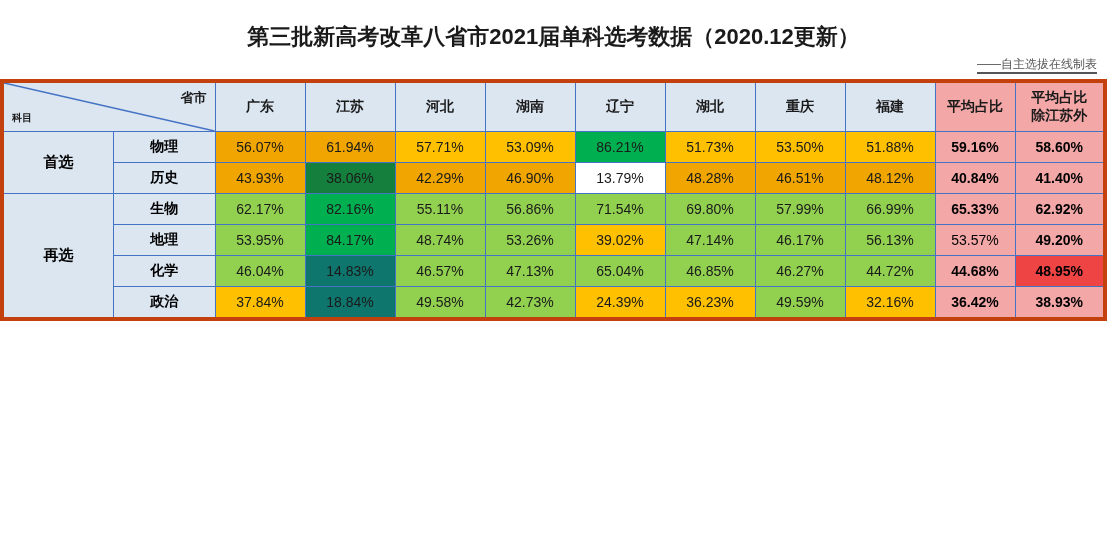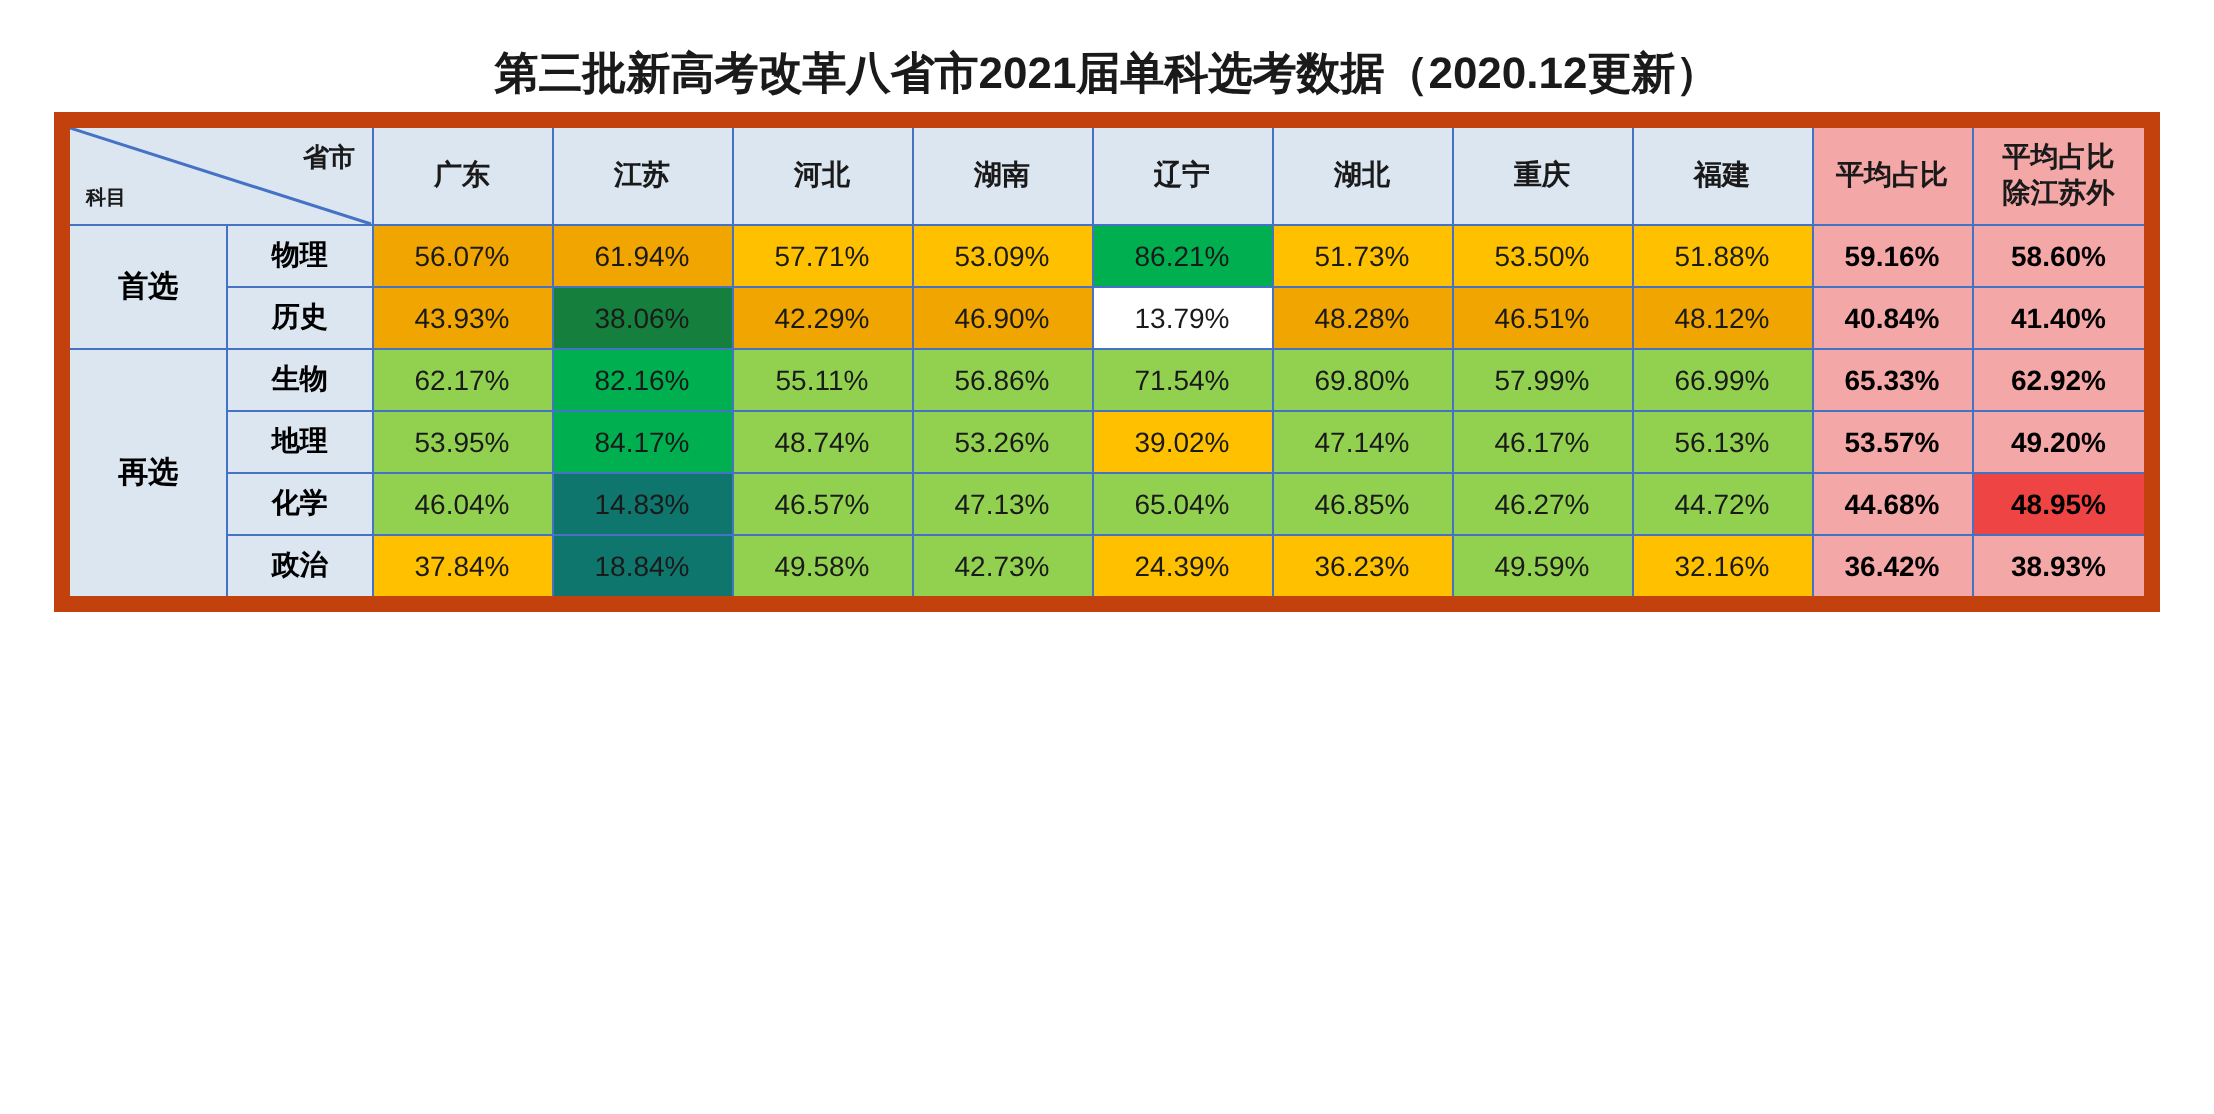--- a/index.html
+++ b/index.html
@@ -6,21 +6,21 @@
     body {
       font-family: "Microsoft YaHei", "SimHei", Arial, sans-serif;
       background: #fff;
       width: 1107px;
       min-height: 557px;
       overflow: hidden;
     }
     .page-wrapper {
       width: 1107px;
       background: #fff;
-      padding: 10px 27px 15px;
+      padding: 10px 0 15px;
     }
     .main-title {
       text-align: center;
       font-size: 22px;
       font-weight: bold;
       color: #1a1a1a;
       padding: 12px 0 4px;
     }
     .subtitle {
       text-align: right;
@@ -29,21 +29,21 @@
       padding-right: 10px;
       margin-bottom: 6px;
     }
     .subtitle span {
       border-bottom: 2px solid #555;
       padding-bottom: 1px;
     }
     table {
       width: 100%;
       border-collapse: collapse;
-      border: 8px solid #c2410c;
+      border: 4px solid #c2410c;
     }
     th, td {
       border: 1px solid #4472c4;
       text-align: center;
       font-size: 14px;
       padding: 6px 4px;
     }
     .header-row th {
       background: #dce6f1;
       font-weight: bold;
@@ -84,20 +84,23 @@
       left: 8px;
       font-size: 10px;
       font-weight: bold;
     }
   </style>
 </head>
 <body>
 
 <div class="page-wrapper">
   <div class="main-title">第三批新高考改革八省市2021届单科选考数据（2020.12更新）</div>
+  <div class="subtitle">
+    <span>——自主选拔在线制表</span>
+  </div>
 
   <table>
     <thead>
       <tr class="header-row">
         <th colspan="2" class="diag-cell" style="width:140px; background:#dce6f1; position:relative; padding:0;">
           <svg style="position:absolute;top:0;left:0;width:100%;height:100%;" preserveAspectRatio="none">
             <line x1="0" y1="0" x2="100%" y2="100%" stroke="#4472c4" stroke-width="1.5"></line>
           </svg>
           <span class="diag-province">省市</span>
           <span class="diag-subject">科目</span>
@@ -162,21 +165,21 @@
         <tr>
           <td class="col-subject">地理</td>
           <td class="c-green-light">53.95%</td>
           <td class="c-green">84.17%</td>
           <td class="c-green-light">48.74%</td>
           <td class="c-green-light">53.26%</td>
           <td class="c-yellow">39.02%</td>
           <td class="c-green-light">47.14%</td>
           <td class="c-green-light">46.17%</td>
           <td class="c-green-light">56.13%</td>
-          <td style="background: rgb(244, 167, 167); font-weight: bold;">53.57%</td>
+          <td style="background: rgb(244, 167, 167); font-weight: normal;">53.57%</td>
           <td style="background: rgb(244, 167, 167); font-weight: bold;">49.20%</td>
         </tr>
         <tr>
           <td class="col-subject">化学</td>
           <td class="c-green-light">46.04%</td>
           <td class="c-red-light">14.83%</td>
           <td class="c-green-light">46.57%</td>
           <td class="c-green-light">47.13%</td>
           <td class="c-green-light">65.04%</td>
           <td class="c-green-light">46.85%</td>

